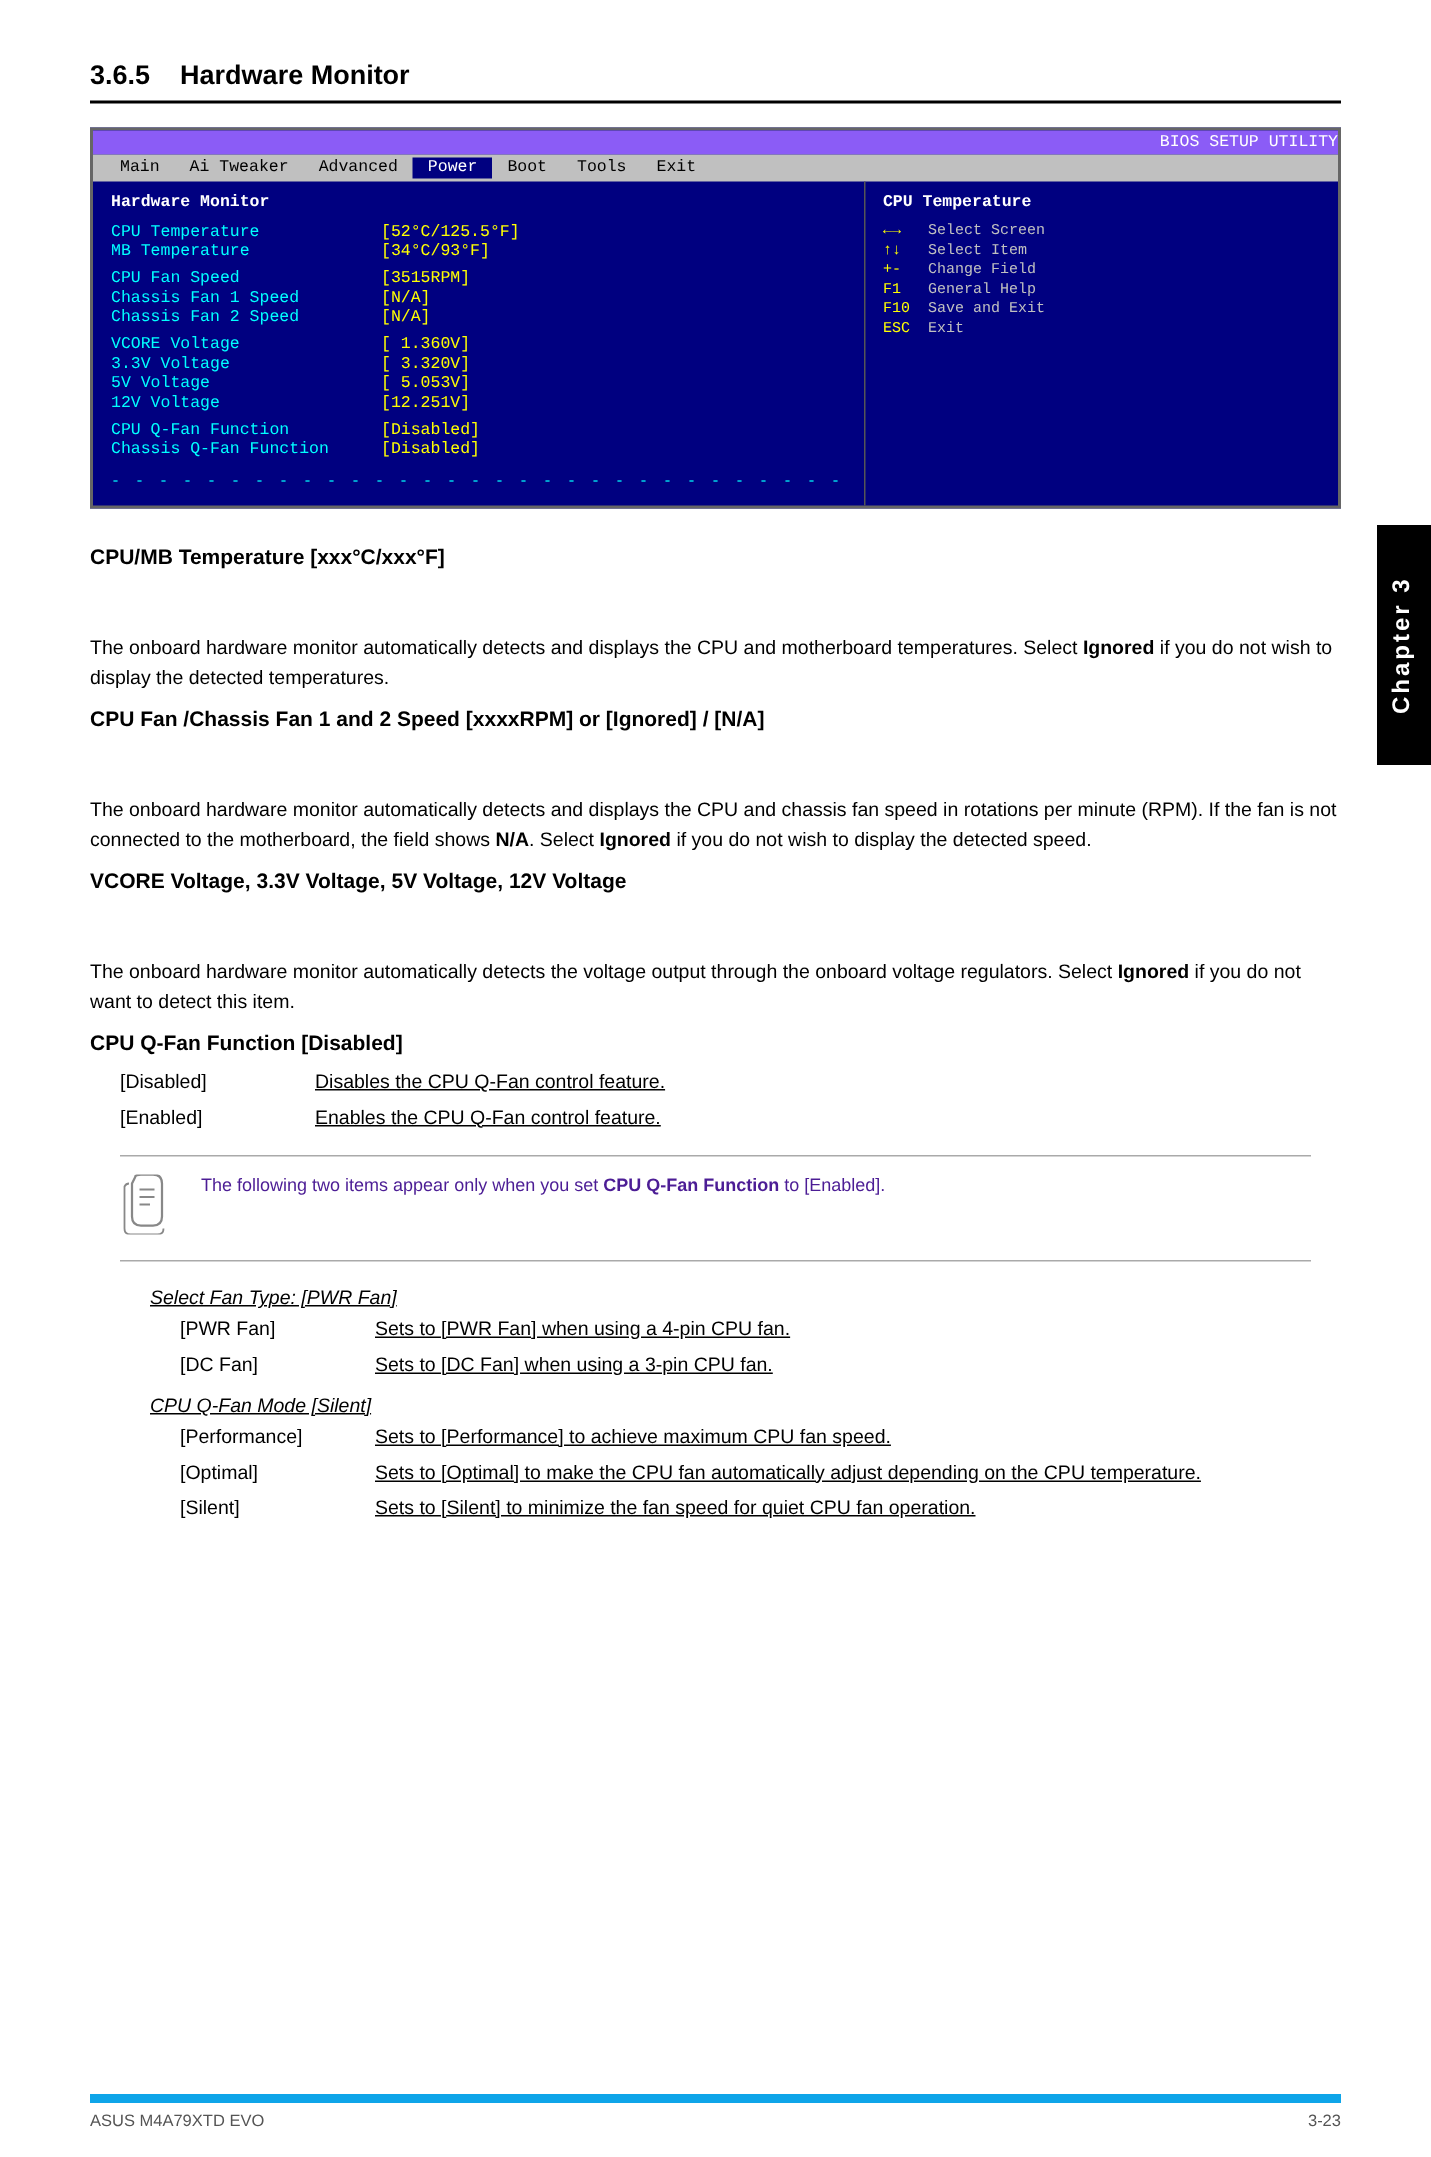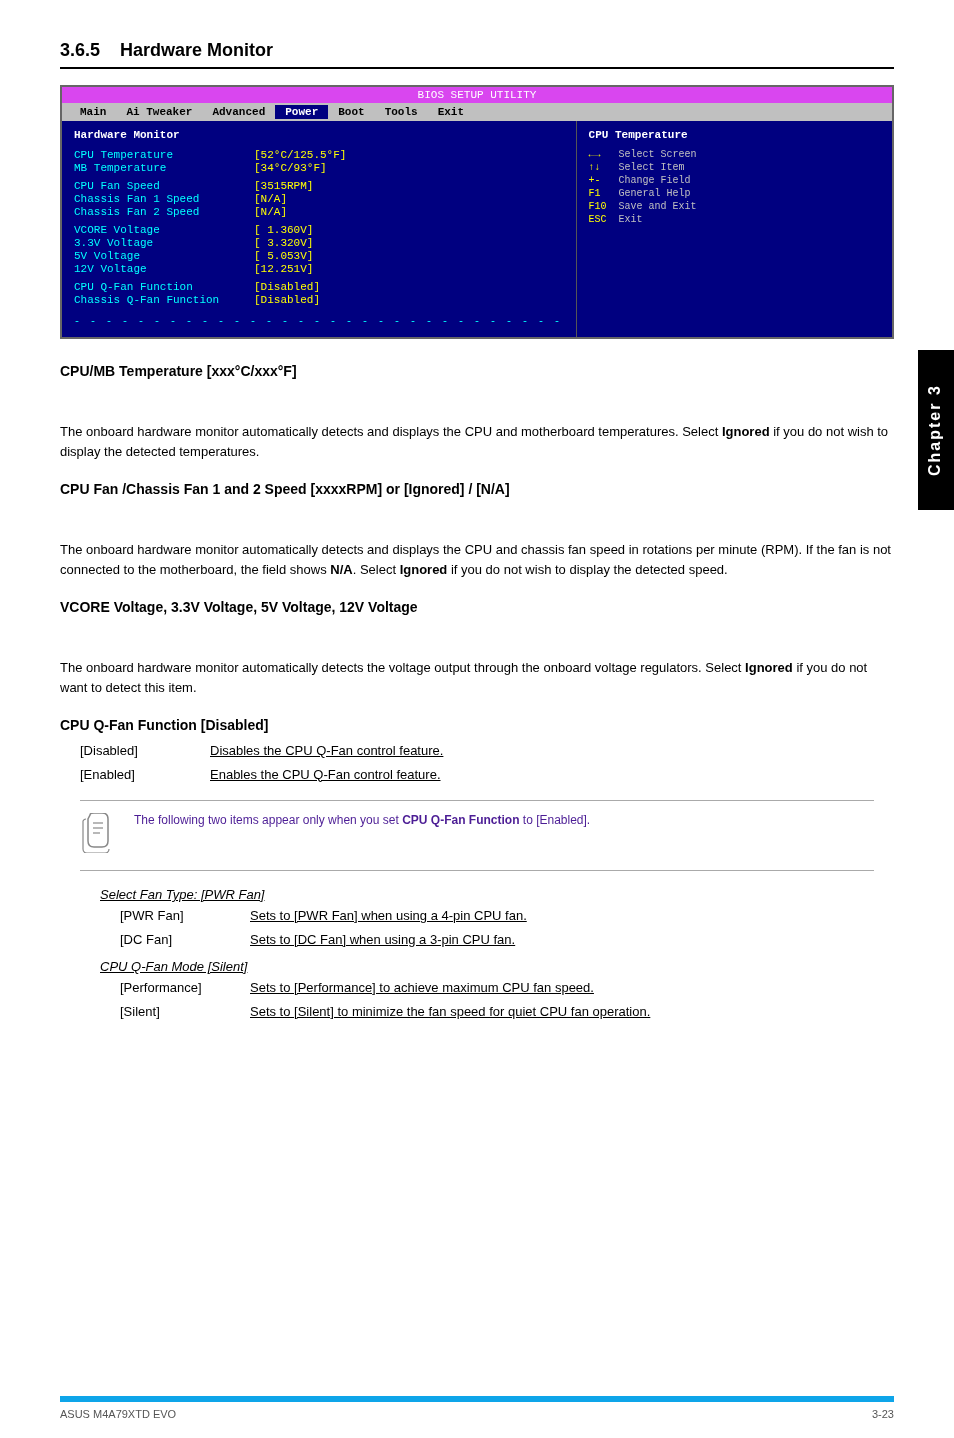--- a/index.html
+++ b/index.html
@@ -31,42 +31,41 @@
       background: #000080;
       color: #c0c0c0;
       font-family: 'Courier New', monospace;
       font-size: 11px;
       border: 2px solid #666;
       margin-bottom: 24px;
       width: 100%;
     }
 
     .bios-title-bar {
-      background: #d946ef;
-      text-align: center;
+      background: #8b5cf6;
+      text-align: right;
       color: #fff;
       padding: 2px 0;
       font-family: 'Courier New', monospace;
       font-size: 11px;
     }
 
     .bios-tab-bar {
       background: #c0c0c0;
       display: flex;
       align-items: center;
       padding: 2px 8px;
     }
 
     .bios-tab {
       background: #c0c0c0;
       color: #000;
       padding: 1px 10px;
       font-size: 11px;
       font-family: 'Courier New', monospace;
-      font-weight: bold;
     }
 
     .bios-tab.active {
       background: #000080;
       color: #fff;
     }
 
     .bios-body {
       display: flex;
       padding: 0;
@@ -144,21 +143,20 @@
       letter-spacing: 2px;
       font-size: 10px;
       padding: 4px 0 2px 0;
       font-family: 'Courier New', monospace;
     }
 
     
     .subsection-title {
       font-size: 14px;
       font-weight: bold;
-      margin-top: 20px;
       margin-bottom: 8px;
     }
 
     .body-text {
       font-size: 13px;
       line-height: 1.5;
       margin-bottom: 10px;
       margin-top: 43px;
     }
 
@@ -431,20 +429,24 @@
   </div>
 
   <div class="sub-section">
     <div class="sub-section-title">CPU Q-Fan Mode [Silent]</div>
     <div class="def-list">
       <div class="def-row">
         <span class="def-term">[Performance]</span>
         <span class="def-desc">Sets to [Performance] to achieve maximum CPU fan speed.</span>
       </div>
       <div class="def-row">
+        <span class="def-term">[Optimal]</span>
+        <span class="def-desc">Sets to [Optimal] to make the CPU fan automatically adjust depending on the CPU temperature.</span>
+      </div>
+      <div class="def-row">
         <span class="def-term">[Silent]</span>
         <span class="def-desc">Sets to [Silent] to minimize the fan speed for quiet CPU fan operation.</span>
       </div>
     </div>
   </div>
 
 </div>
 
 <div class="chapter-tab">
   <span>Chapter 3</span>

